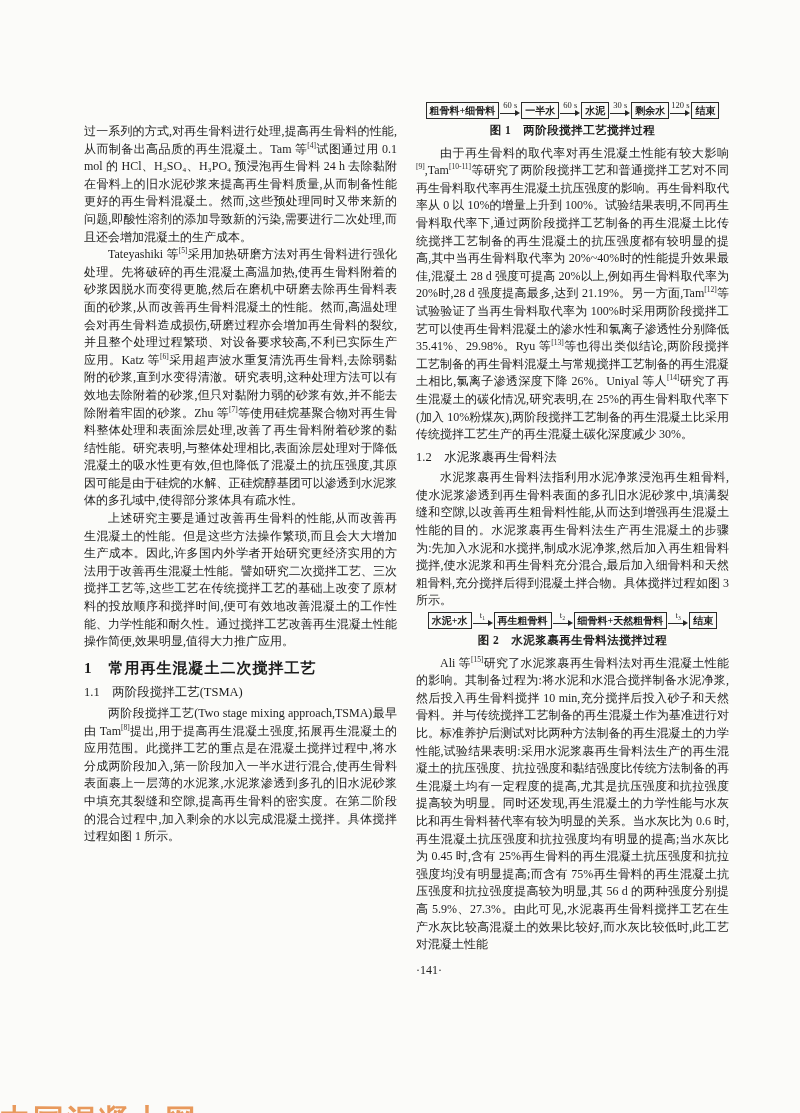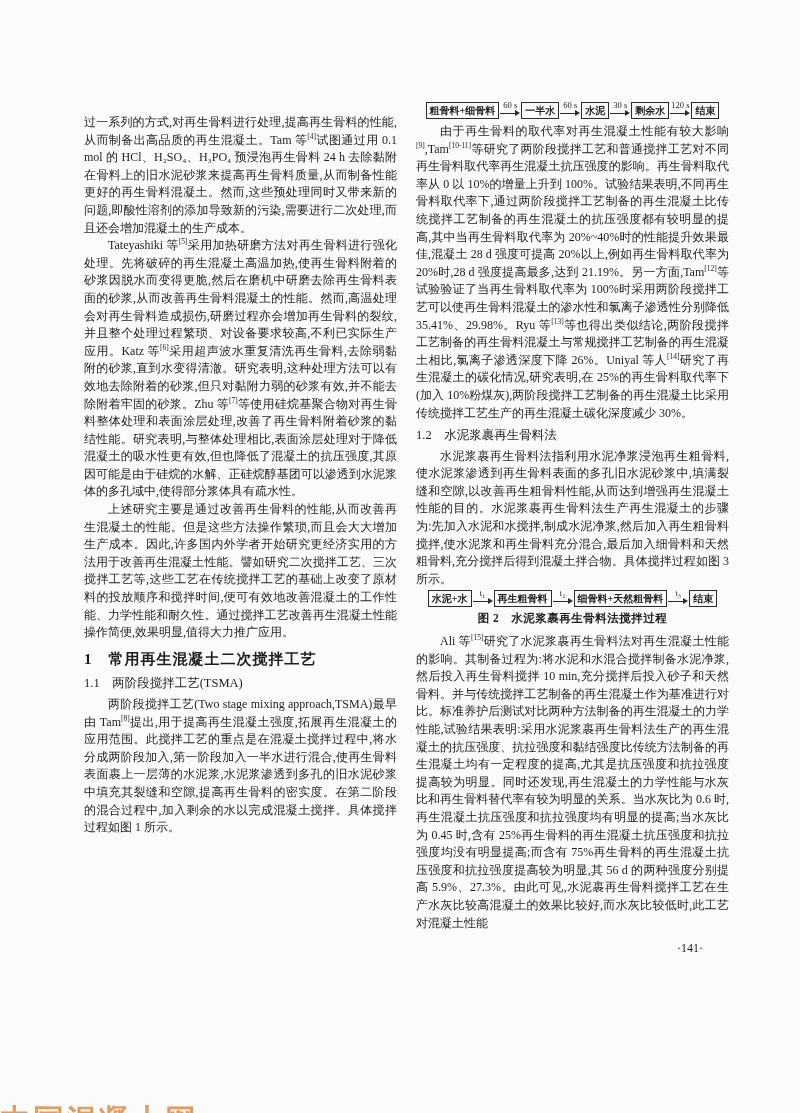--- a/index.html
+++ b/index.html
@@ -7,21 +7,21 @@
   .sheet{
     position:relative;
     width:800px;height:1113px;
     margin:0 auto;
     background:#fbfbf9;
     overflow:hidden;
     font-family:"Liberation Serif","DejaVu Serif",serif;
     color:#1d1d1d;
   }
   .col{position:absolute;width:313px;font-size:12px;line-height:17.6px;}
-  .col-left{left:84px;top:114px;}
+  .col-left{left:84px;top:123px;}
   .col-right{left:416px;top:100px;}
   .para{margin:0;text-align:justify;text-indent:2em;}
   .para.cont{text-indent:0;}
   .para sup{font-size:7.5px;line-height:0;vertical-align:super;}
   h2.sec{font-size:15px;font-weight:bold;margin:9px 0 7px 0;letter-spacing:1px;}
   h3.subsec{font-size:12.5px;font-weight:normal;margin:5px 0 3px 0;}
   .figure{margin:2px 0 4px 0;}
   .flowchart{
     display:flex;align-items:center;justify-content:center;
     flex-wrap:nowrap;margin:2px 0 3px 0;text-align:center;
@@ -45,21 +45,21 @@
   }
   .arrow-shaft::after{
     content:'';position:absolute;right:0;top:0;
     border-left:5px solid #2a2a2a;border-top:3.5px solid transparent;border-bottom:3.5px solid transparent;
   }
   .fig-caption{
     text-align:center;font-weight:bold;font-size:11.5px;
     margin:1px 0 5px 0;letter-spacing:0.5px;
   }
   .page-number{
-    text-align:right;padding-right:26px;
+    padding-right:26px;
     font-size:12px;margin-top:8px;
   }
   .watermark{
     position:absolute;left:0;right:0;top:1100px;
     font-family:"Liberation Sans","DejaVu Sans",sans-serif;
     font-size:31px;letter-spacing:2px;
     font-weight:bold;
   }
 </style>
 </head>
@@ -94,20 +94,21 @@
             <span class="arrow-label">30 s</span>
             <span class="arrow-shaft"></span>
           </span>
           <span class="flow-box">剩余水</span>
           <span class="flow-arrow">
             <span class="arrow-label">120 s</span>
             <span class="arrow-shaft"></span>
           </span>
           <span class="flow-box">结束</span>
         </div>
+      <div class="fig-caption">图 1　两阶段搅拌工艺搅拌过程</div>
     </div>
     <p class="para">由于再生骨料的取代率对再生混凝土性能有较大影响<sup>[9]</sup>,Tam<sup>[10-11]</sup>等研究了两阶段搅拌工艺和普通搅拌工艺对不同再生骨料取代率再生混凝土抗压强度的影响。再生骨料取代率从 0 以 10%的增量上升到 100%。试验结果表明,不同再生骨料取代率下,通过两阶段搅拌工艺制备的再生混凝土比传统搅拌工艺制备的再生混凝土的抗压强度都有较明显的提高,其中当再生骨料取代率为 20%~40%时的性能提升效果最佳,混凝土 28 d 强度可提高 20%以上,例如再生骨料取代率为 20%时,28 d 强度提高最多,达到 21.19%。另一方面,Tam<sup>[12]</sup>等试验验证了当再生骨料取代率为 100%时采用两阶段搅拌工艺可以使再生骨料混凝土的渗水性和氯离子渗透性分别降低 35.41%、29.98%。Ryu 等<sup>[13]</sup>等也得出类似结论,两阶段搅拌工艺制备的再生骨料混凝土与常规搅拌工艺制备的再生混凝土相比,氯离子渗透深度下降 26%。Uniyal 等人<sup>[14]</sup>研究了再生混凝土的碳化情况,研究表明,在 25%的再生骨料取代率下(加入 10%粉煤灰),两阶段搅拌工艺制备的再生混凝土比采用传统搅拌工艺生产的再生混凝土碳化深度减少 30%。</p>
     <h3 class="subsec">1.2　水泥浆裹再生骨料法</h3>
     <p class="para">水泥浆裹再生骨料法指利用水泥净浆浸泡再生粗骨料,使水泥浆渗透到再生骨料表面的多孔旧水泥砂浆中,填满裂缝和空隙,以改善再生粗骨料性能,从而达到增强再生混凝土性能的目的。水泥浆裹再生骨料法生产再生混凝土的步骤为:先加入水泥和水搅拌,制成水泥净浆,然后加入再生粗骨料搅拌,使水泥浆和再生骨料充分混合,最后加入细骨料和天然粗骨料,充分搅拌后得到混凝土拌合物。具体搅拌过程如图 3 所示。</p>
     <div class="figure">
       <div class="flowchart">
           <span class="flow-box">水泥+水</span>
           <span class="flow-arrow">
             <span class="arrow-label it">t₁</span>
             <span class="arrow-shaft"></span>

